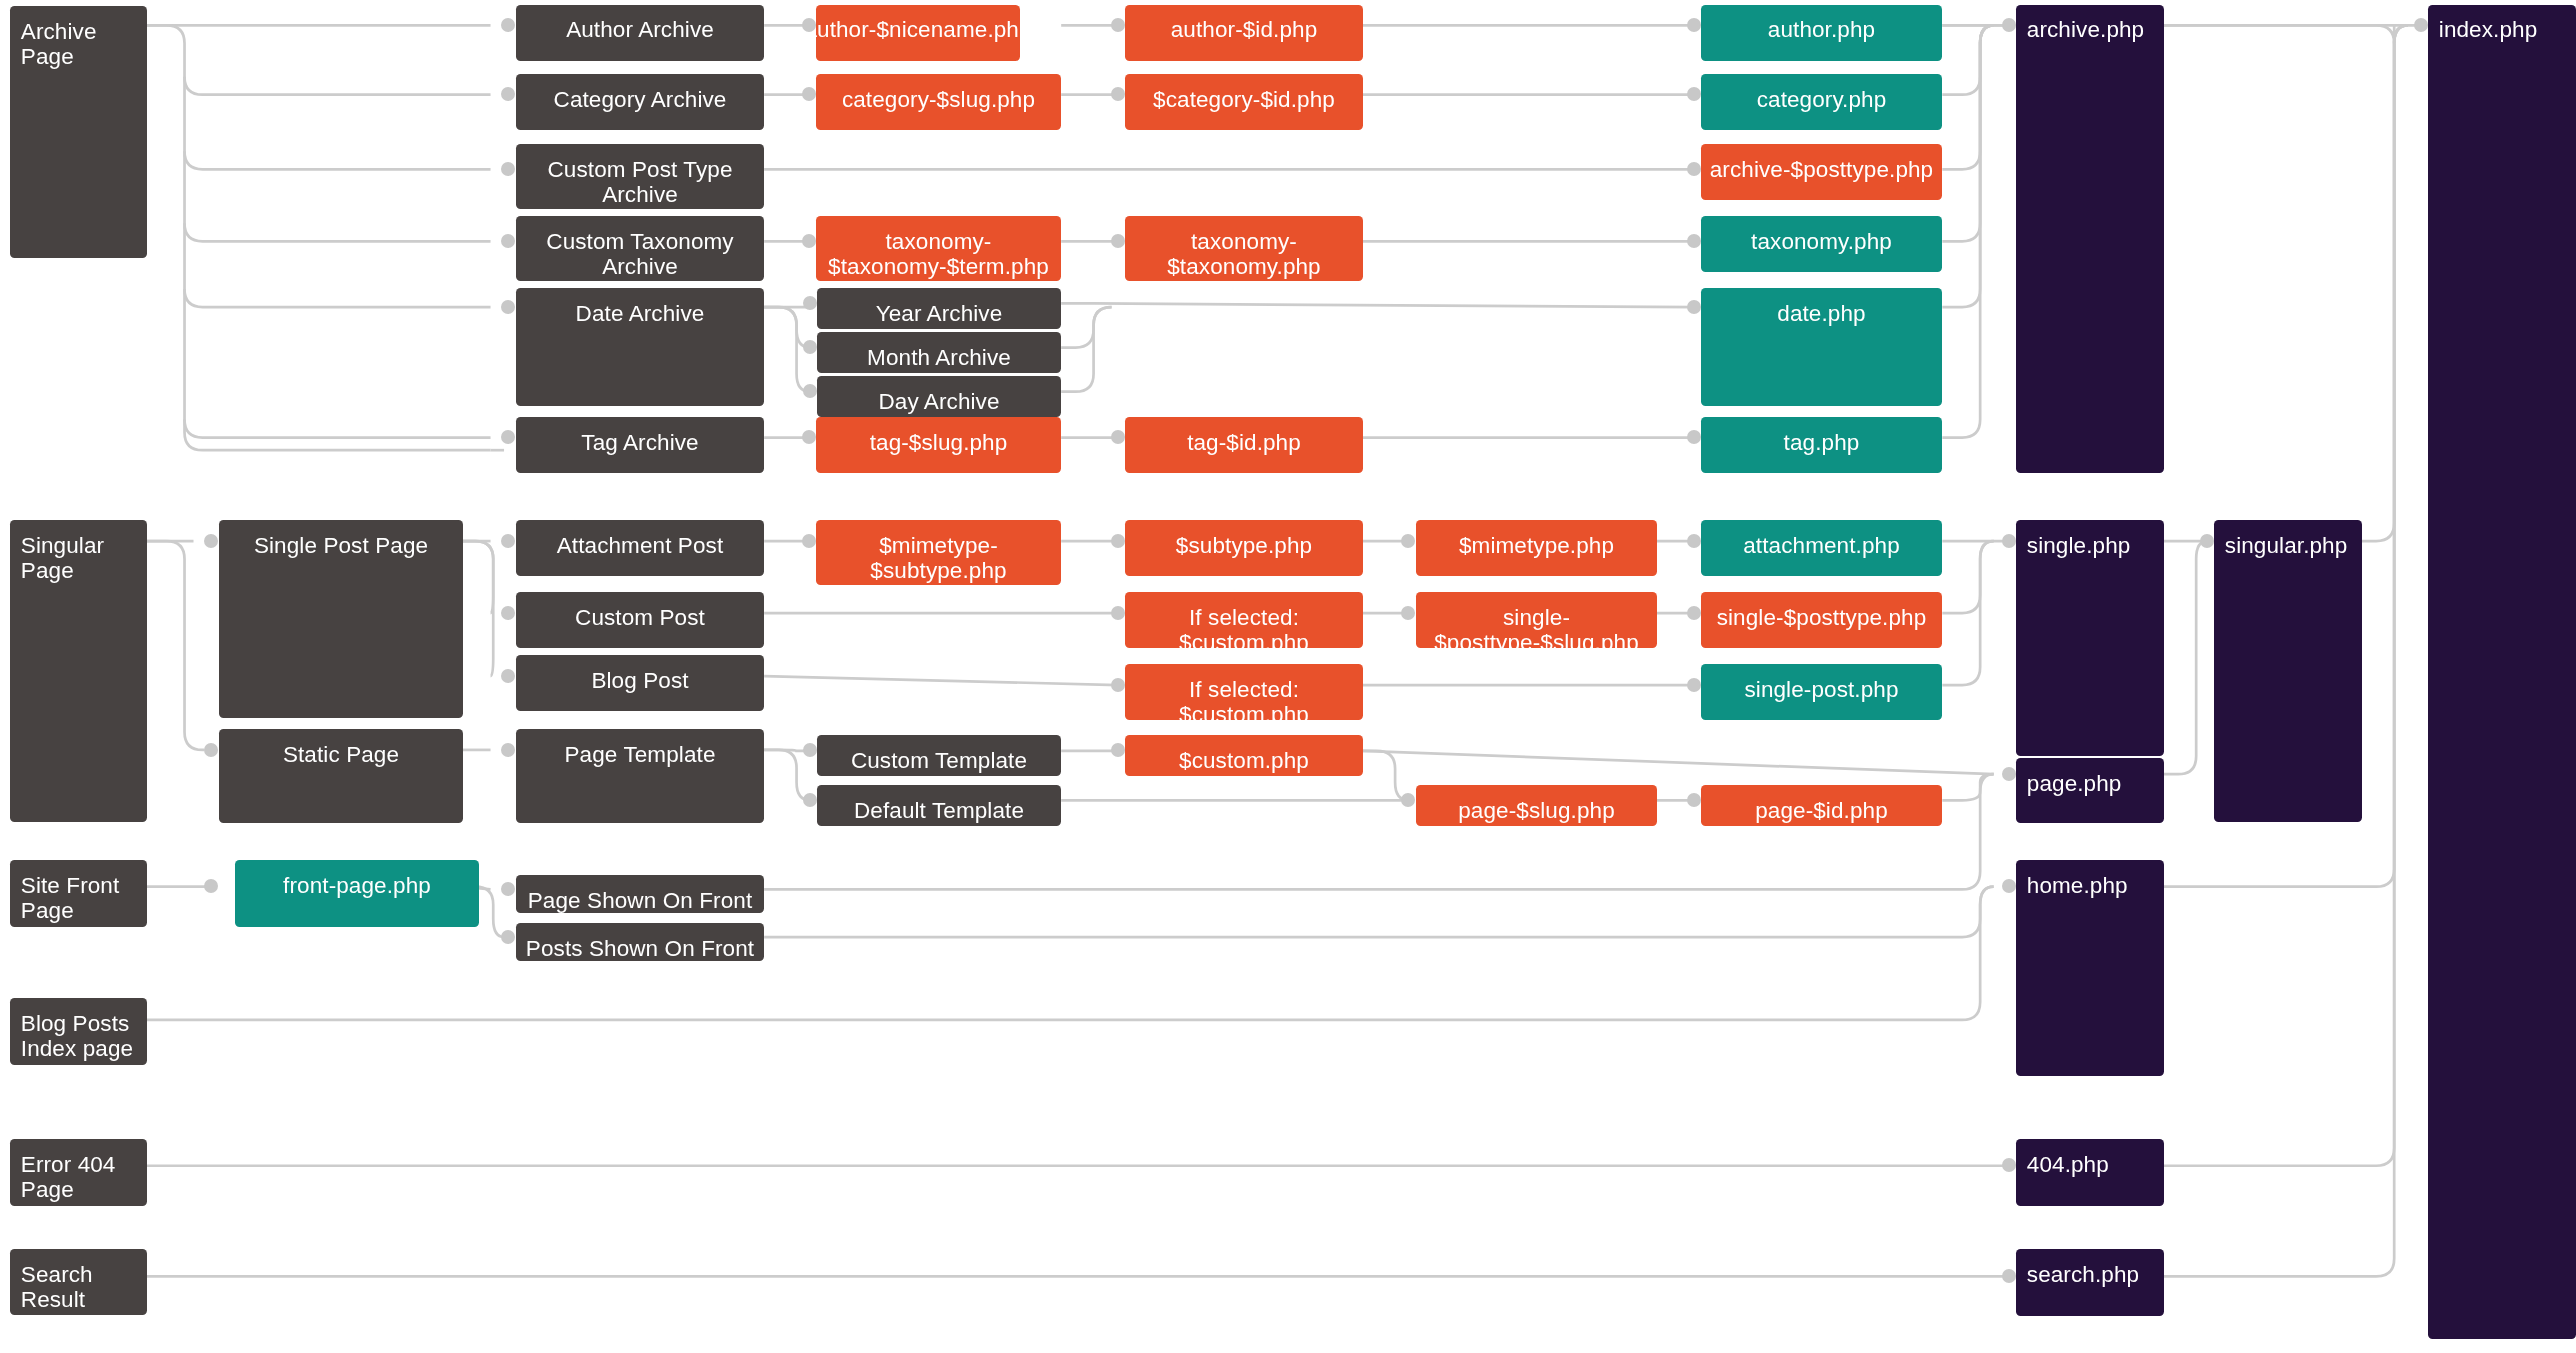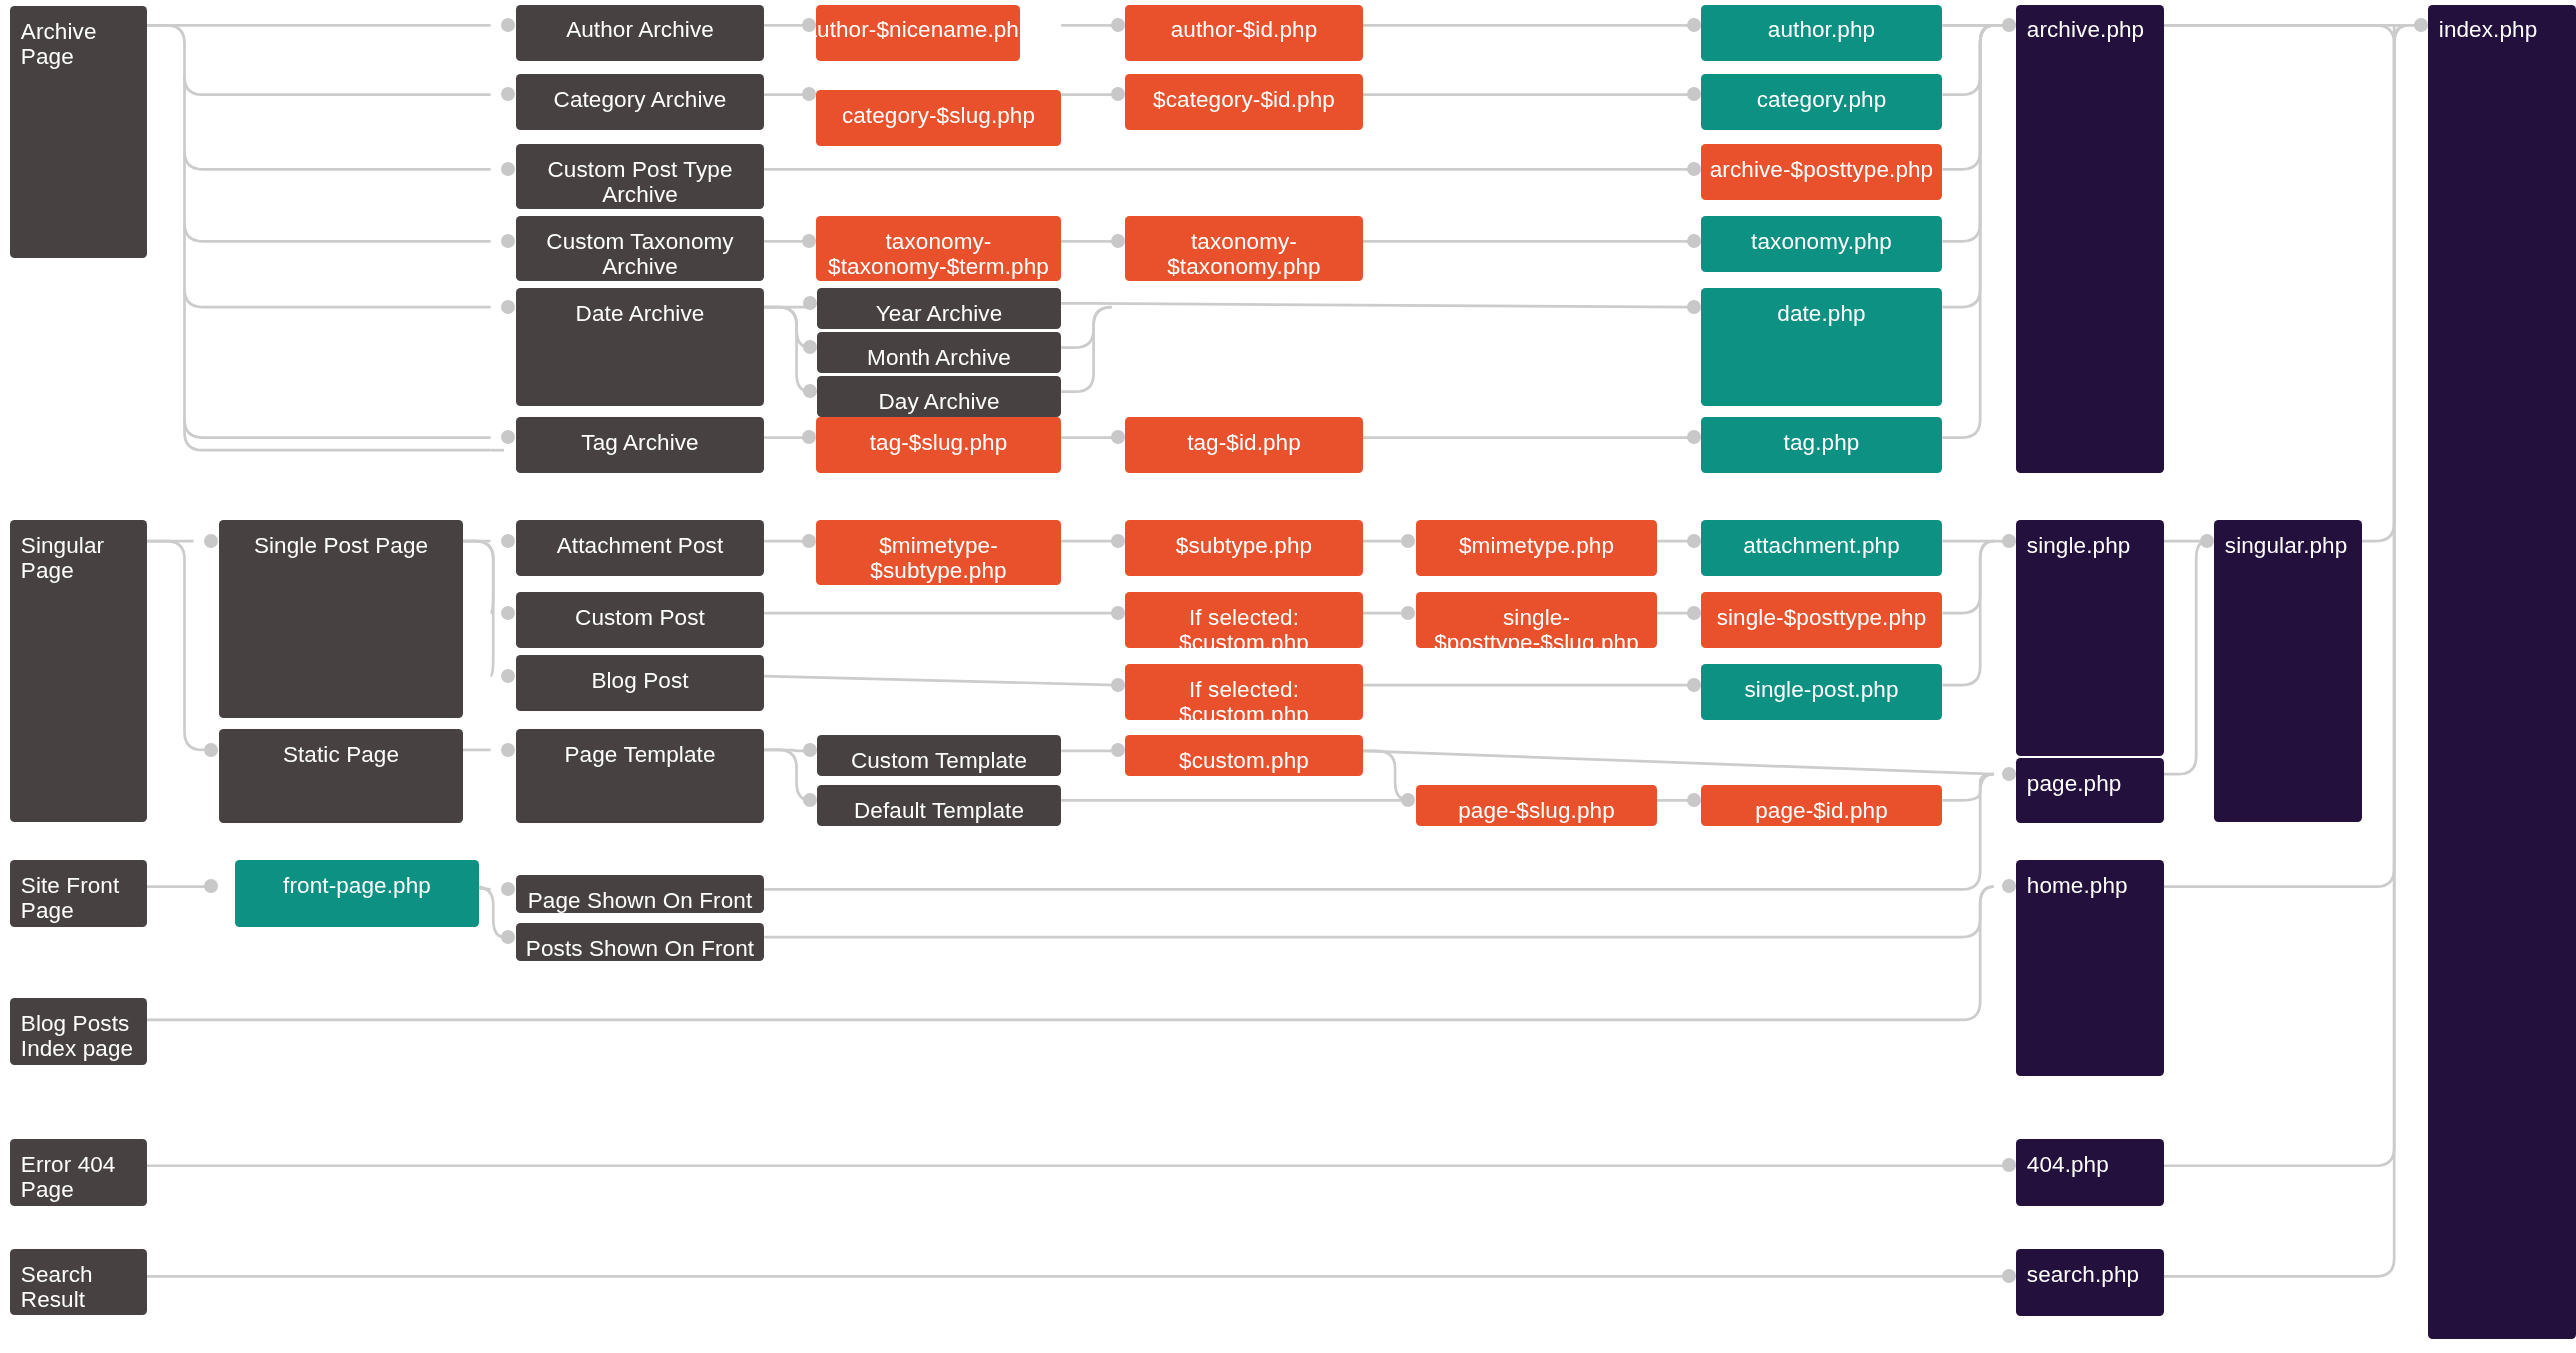--- a/index.html
+++ b/index.html
@@ -202,21 +202,21 @@
       </div>
       <div class="node gray" style="left: 817px; top: 332px; width: 244px; height: 41px;">
         <span class="lbl">Month Archive</span>
       </div>
       <div class="node gray" style="left: 817px; top: 376px; width: 244px; height: 41px;">
         <span class="lbl">Day Archive</span>
       </div>
       <div class="node orange" style="left: 816px; top: 4.5px; width: 204px; height: 56px;">
         <span class="lbl">author-$nicename.php</span>
       </div>
-      <div class="node orange" style="left: 816px; top: 74px; width: 245px; height: 56px; margin-top: 16px;">
+      <div class="node orange" style="left: 816px; top: 74px; width: 245px; height: 56px;">
         <span class="lbl">category-$slug.php</span>
       </div>
       <div class="node orange" style="left: 816px; top: 216px; width: 245px; height: 65px;">
         <span class="lbl">taxonomy-
 $taxonomy-$term.php</span>
       </div>
       <div class="node orange" style="left: 816px; top: 417px; width: 245px; height: 56px;">
         <span class="lbl">tag-$slug.php</span>
       </div>
       <div class="node orange" style="left: 1125px; top: 4.5px; width: 238px; height: 56px;">

